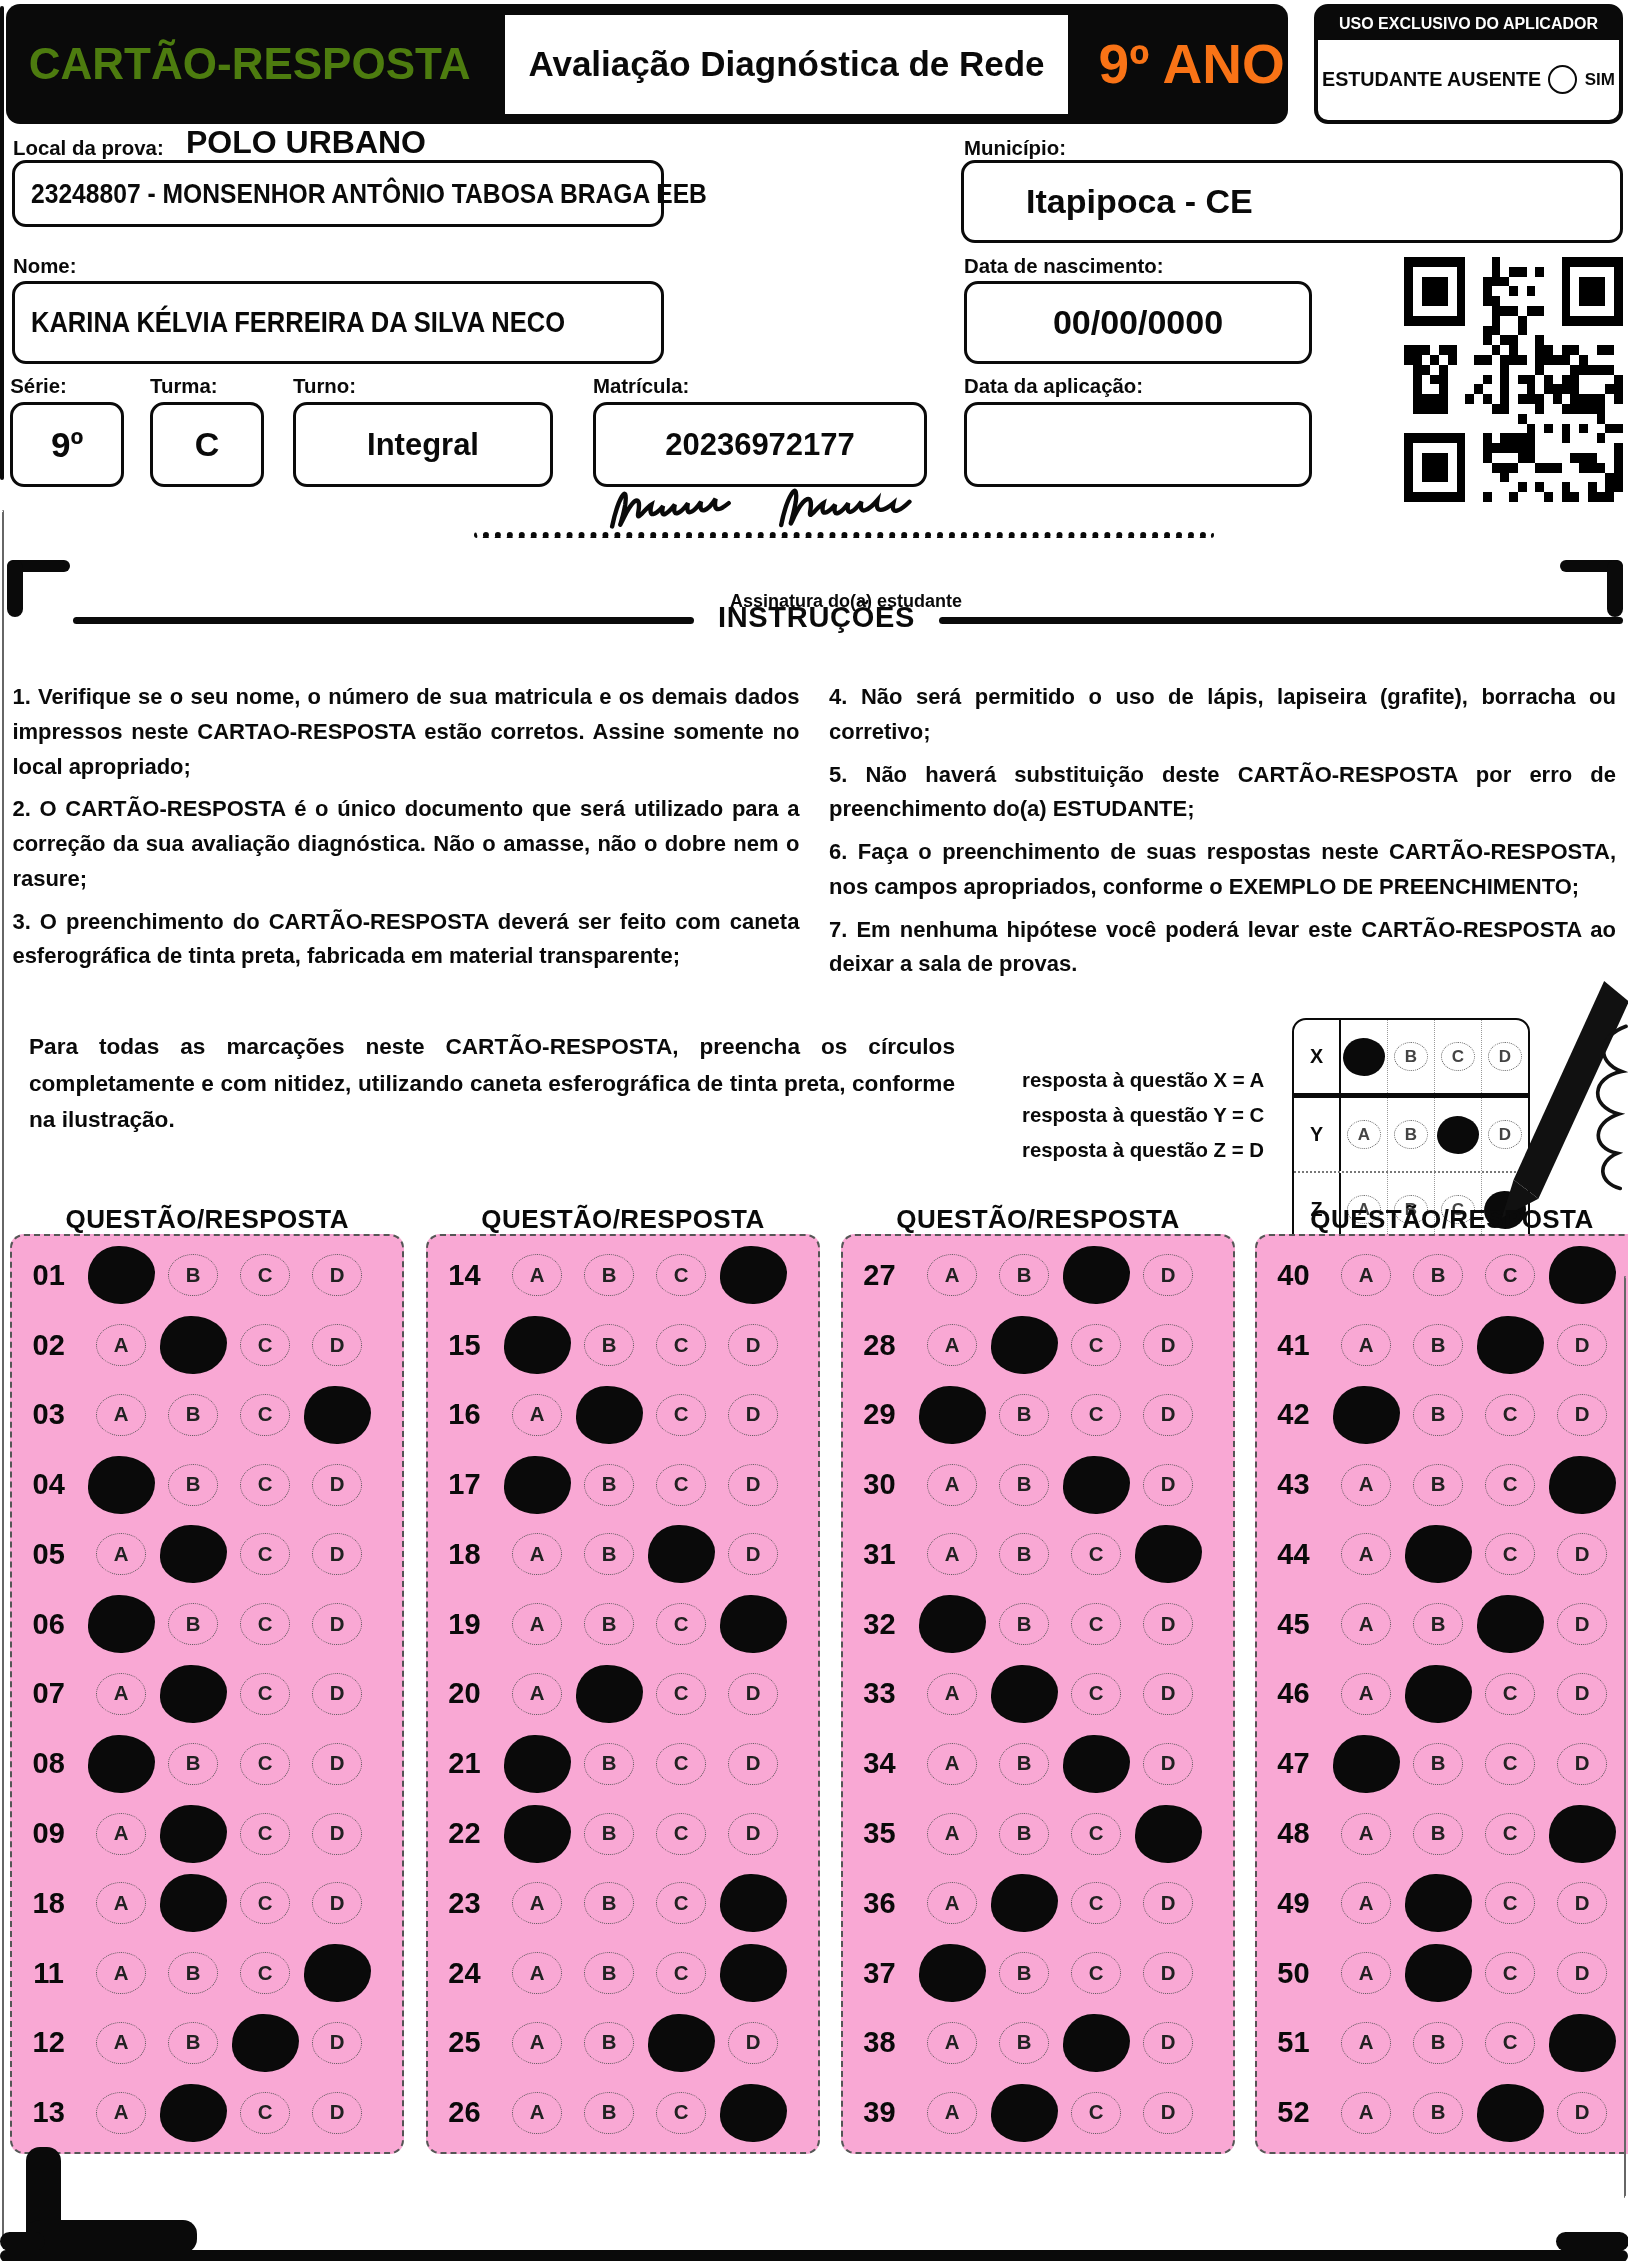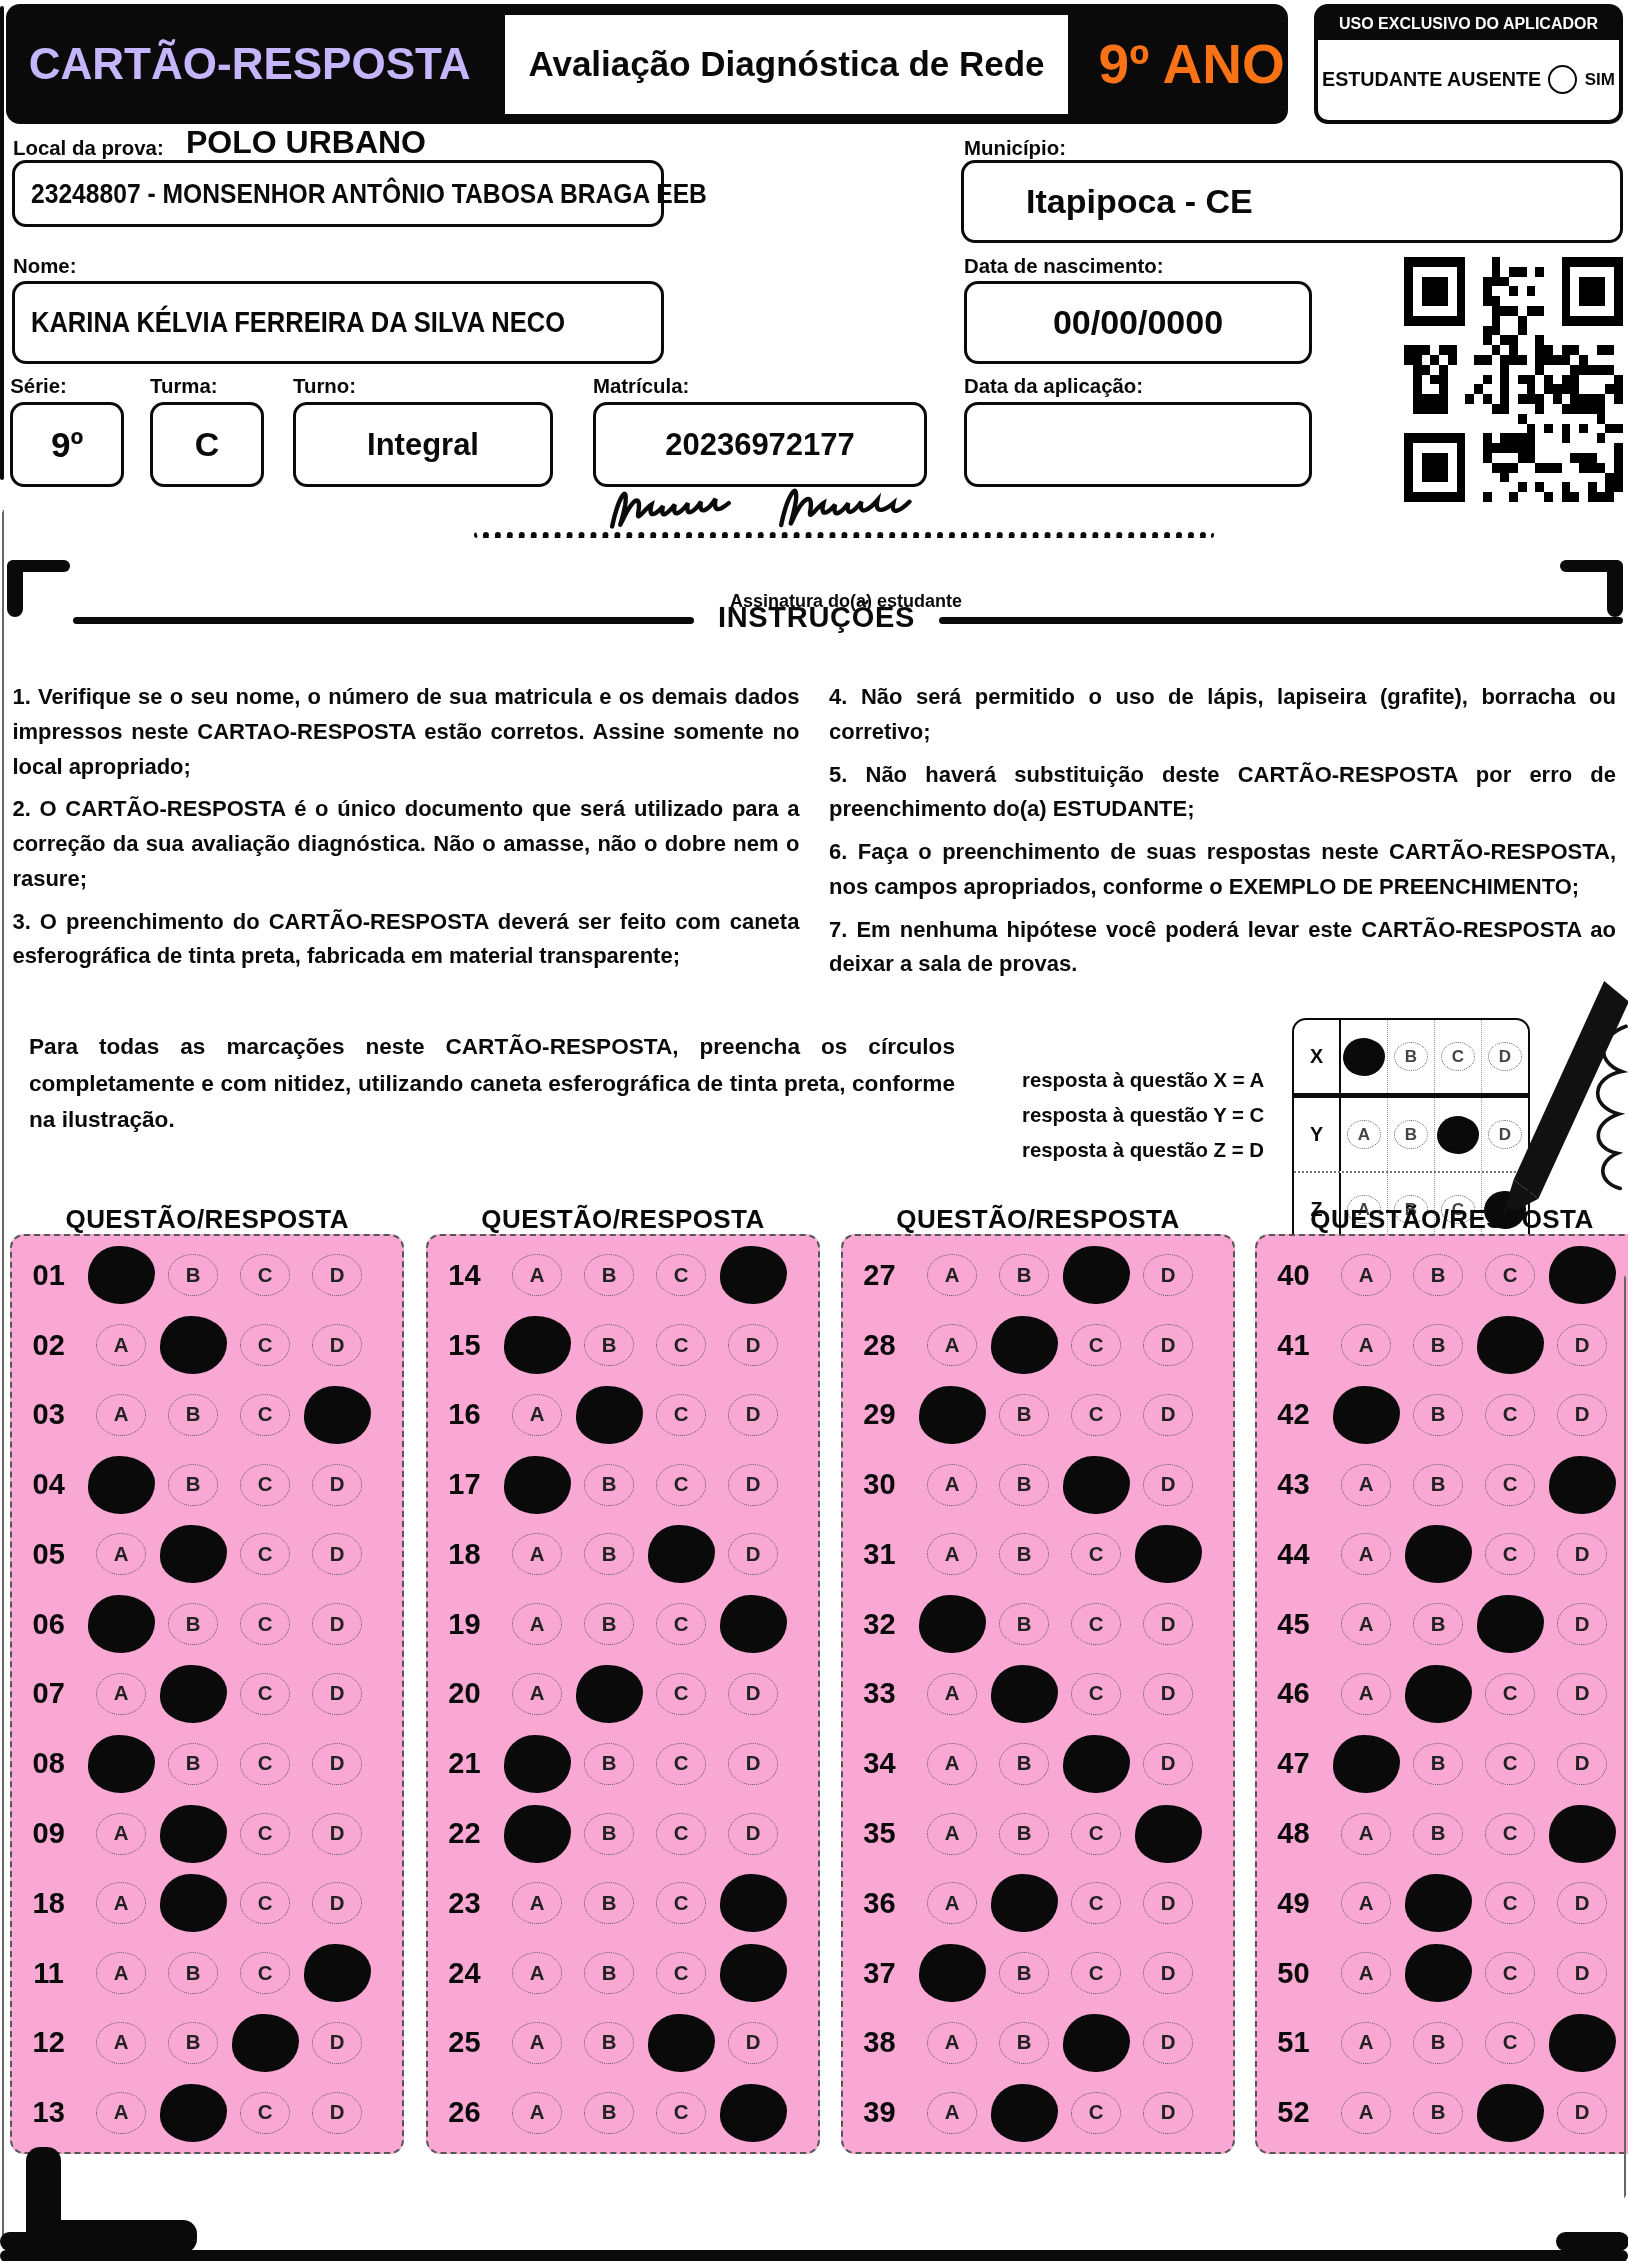--- a/index.html
+++ b/index.html
@@ -6,21 +6,21 @@
   body{
     width:1628px;height:2261px;position:relative;background:#fff;color:#0a0a0a;
     font-family:"Liberation Sans",sans-serif;overflow:hidden;
   }
   .abs{position:absolute;border-radius:14px;}
   .b{font-weight:bold;}
   .cond{transform:scaleX(.88);transform-origin:left center;white-space:nowrap;}
 
   
   .header-bar{left:5.8px;top:4.4px;width:1282px;height:120px;background:#0a0a0a;display:flex;align-items:center;}
-  .header-title{color:#c4b5fd;font-size:44px;font-weight:bold;margin-left:23px;letter-spacing:0;white-space:nowrap;}
+  .header-title{color:#4d7c0f;font-size:44px;font-weight:bold;margin-left:23px;letter-spacing:0;white-space:nowrap;}
   .header-sub-box{background:#fff;height:99px;margin-left:35px;display:flex;align-items:center;padding:0 23px;}
   .header-subtitle{font-size:35px;font-weight:bold;white-space:nowrap;}
   .header-grade{color:#f97316;font-size:55px;font-weight:bold;margin-left:31px;white-space:nowrap;}
   .examiner-box{left:1314px;top:4.4px;width:309px;height:120px;border:4.4px solid #0a0a0a;background:#fff;box-sizing:border-box;}
   .examiner-head{background:#0a0a0a;color:#fff;height:32px;display:flex;align-items:center;justify-content:center;font-size:16px;font-weight:bold;white-space:nowrap;}
   .examiner-body{height:79px;display:flex;align-items:center;justify-content:center;gap:7.3px;}
   .absent-label{font-size:19.7px;font-weight:bold;white-space:nowrap;}
   .absent-circle{width:29px;height:29px;border:2.9px solid #0a0a0a;border-radius:50%;box-sizing:border-box;}
   .absent-yes{font-size:17px;font-weight:bold;}
 

